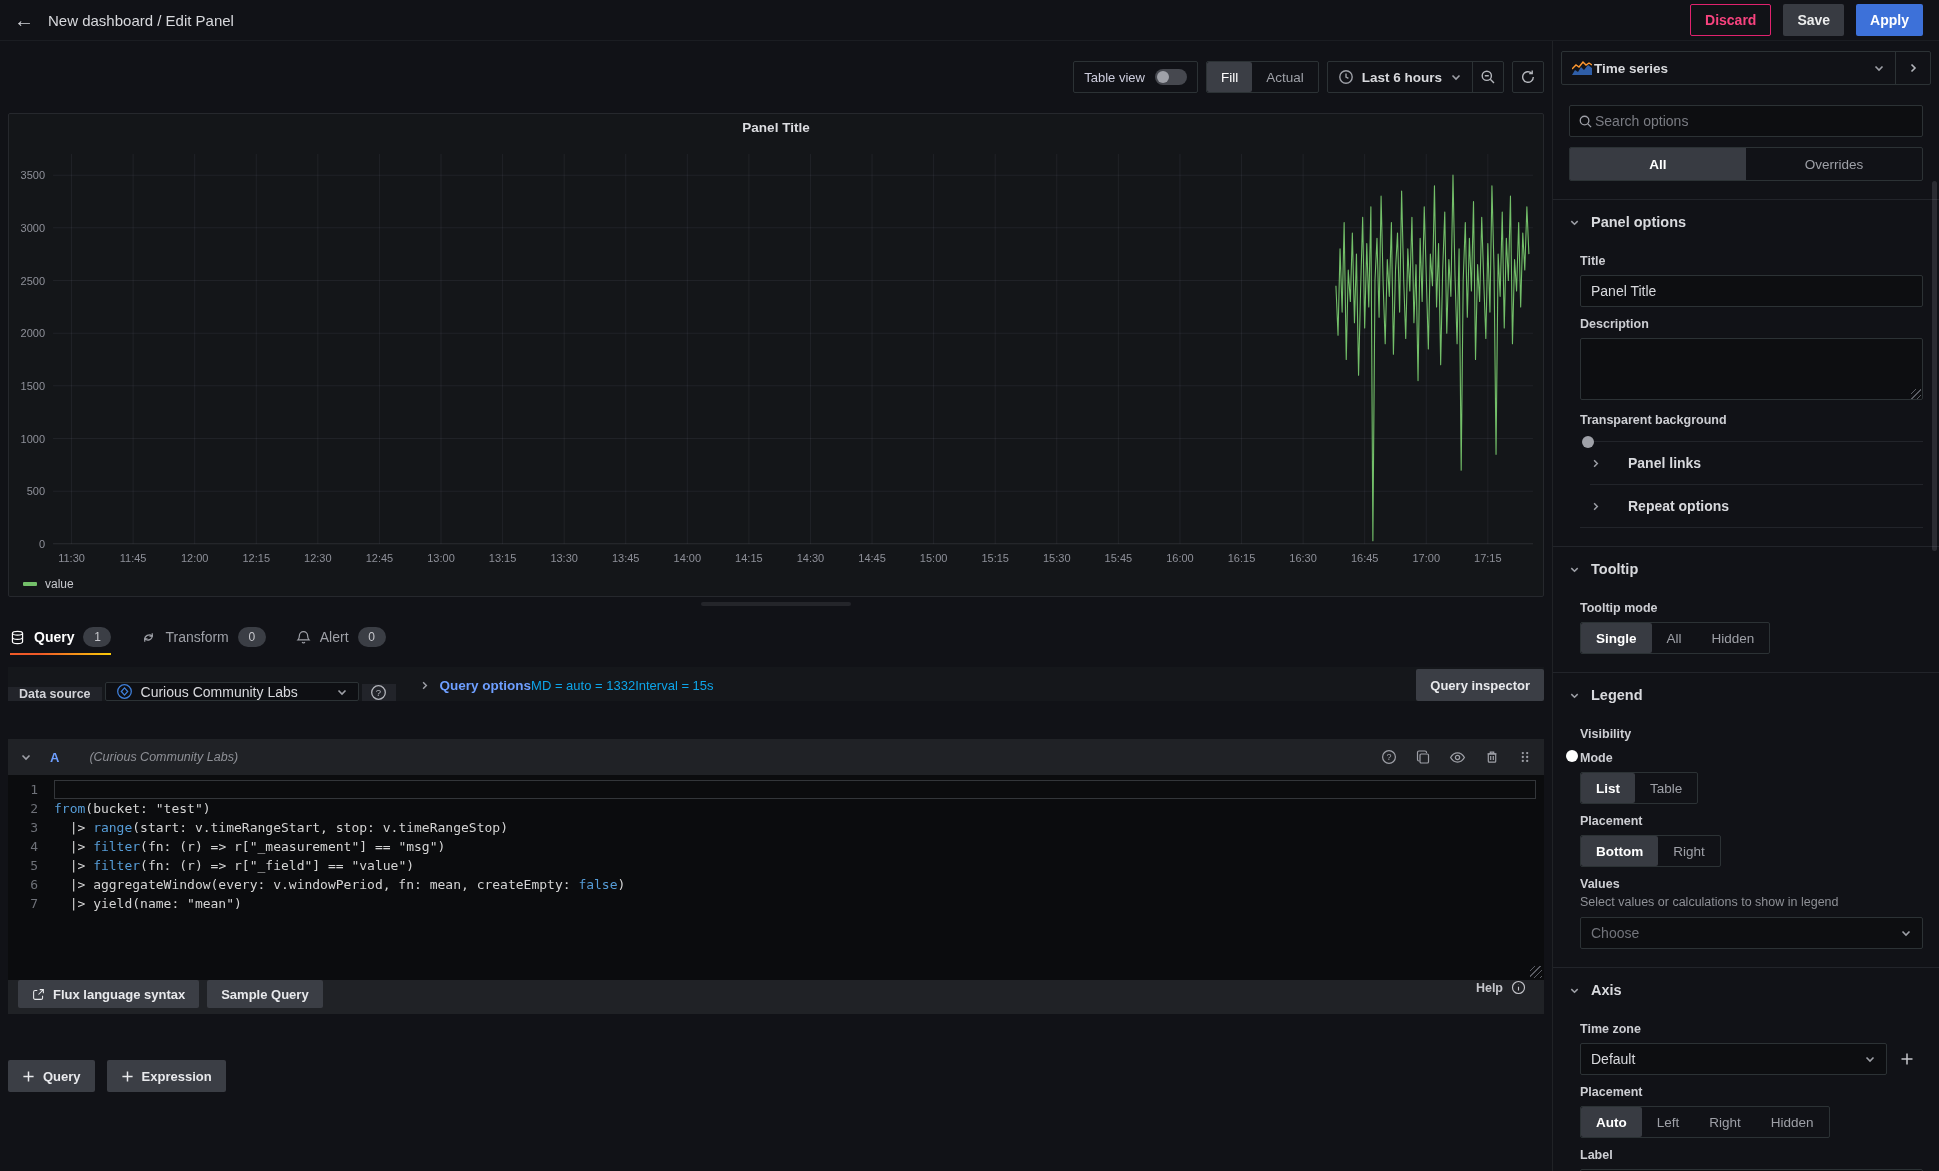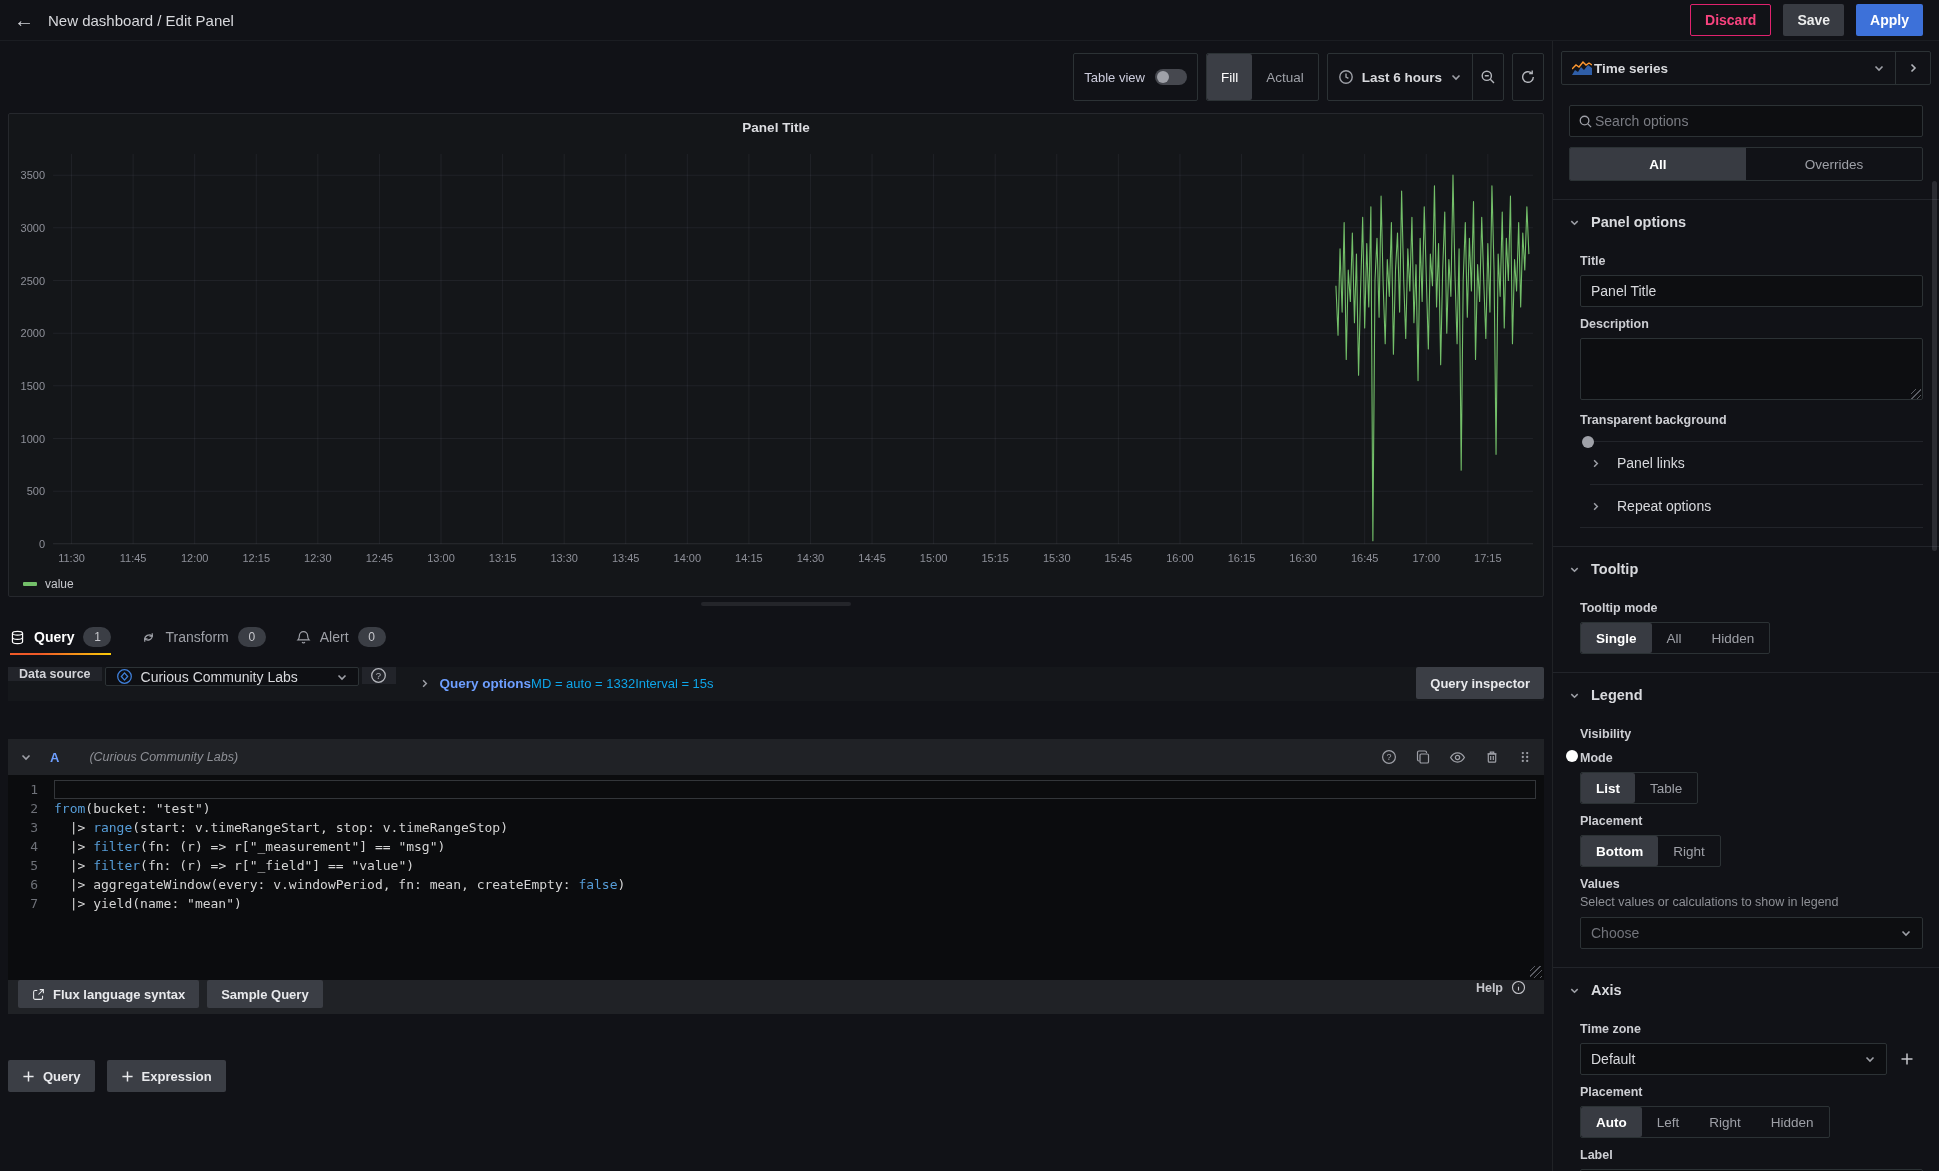--- a/index.html
+++ b/index.html
@@ -19,21 +19,21 @@
   .btn-danger{background:transparent;border:1px solid #e0226e;color:#f8437f}
   .btn-secondary{background:#383b42;color:#eceded}
   .btn-primary{background:#3d71d9;color:#fff}
   .btn-gray{background:#3b3e45;color:#e8e9ec;font-weight:700;font-size:13px}
   
   .main{display:flex;height:1130px}
   .left{flex:1;min-width:0;display:flex;flex-direction:column}
   .sidebar{width:386px;border-left:1px solid #202226;position:relative;overflow:hidden}
   
   .ptoolbar{height:52px;display:flex;justify-content:flex-end;align-items:center;gap:8px;padding:10px 8px}
-  .tgroup{display:flex;align-items:stretch;height:48px;border:1px solid #2c3235;border-radius:2px;box-sizing:border-box}
+  .tgroup{display:flex;align-items:stretch;height:32px;border:1px solid #2c3235;border-radius:2px;box-sizing:border-box}
   .tv-label{display:flex;align-items:center;padding:0 10px;font-size:13px;color:#ccccdc}
   .switch{width:32px;height:16px;border-radius:9px;background:#46484f;position:relative;cursor:pointer;flex:none}
   .switch .knob{width:12px;height:12px;border-radius:50%;background:#9fa1a8;position:absolute;top:2px;left:2px}
   .switch.on{background:#3d71d9}.switch.on .knob{left:auto;right:2px;background:#fff}
   .switch-wrap{display:flex;align-items:center;padding-right:10px}
   .seg-item{padding:0 14px;display:flex;align-items:center;font-size:13.5px;color:#9ea0a7;cursor:pointer;border-radius:2px}
   .seg-item.active{background:#3b3e45;color:#fff;font-weight:400}
   .tp-main{display:flex;align-items:center;gap:8px;padding:0 10px;cursor:pointer;color:#d8d9dd;font-weight:700;font-size:13.5px}
   .vdiv{width:1px;background:#2c3235}
   .icon-btn{width:30px;display:flex;align-items:center;justify-content:center;color:#b4b6bc;cursor:pointer}
@@ -50,21 +50,21 @@
   .resize-bar{width:150px;height:4px;border-radius:2px;background:rgba(204,204,220,0.10);cursor:row-resize}
   
   .tabs{display:flex;gap:30px;padding:0 10px;margin-top:8px;height:36px}
   .tab{display:flex;align-items:center;gap:9px;position:relative;cursor:pointer;color:#9ea0a7;font-size:14px}
   .tab.active{color:#fff;font-weight:700}
   .tab.active::after{content:"";position:absolute;left:0;right:0;bottom:0;height:2px;
       background-image:linear-gradient(90deg,#f05a28 30%,#fbca0a 99%)}
   .count-pill{background:#3b3e45;color:#c7c8cd;font-size:12px;height:20px;min-width:28px;padding:0 4px;
       border-radius:10px;display:flex;align-items:center;justify-content:center;font-weight:400;box-sizing:border-box}
   
-  .ds-row{margin:12px 8px 0;height:34px;display:flex;align-items:flex-start;gap:3px;background:#15171b}
+  .ds-row{margin:12px 8px 0;height:34px;display:flex;align-items:flex-end;gap:3px;background:#15171b}
   .ds-label{background:#22242a;padding:0 11px;font-size:12.5px;font-weight:700;display:flex;align-items:center;color:#d2d3d8}
   .ds-picker{width:254px;background:#0e0f13;border:1px solid #2c3235;border-radius:2px;display:flex;
              align-items:center;gap:8px;padding:0 10px;cursor:pointer;box-sizing:border-box}
   .ds-name{font-size:14px;color:#d8d9dd;flex:1}
   .ds-help{width:34px;background:#22242a;display:flex;align-items:center;justify-content:center;cursor:pointer;color:#b4b6bc}
   .ds-opts{flex:1;display:flex;align-items:center;padding-left:20px}
   .qo-link{display:flex;align-items:center;gap:10px;color:#6e9fff;font-size:13.5px;font-weight:700;cursor:pointer}
   .qo-stat{color:#0ea5e9;font-size:13px}
   .ds-inspector{margin-left:auto;display:flex;align-items:center}
   
@@ -112,21 +112,21 @@
   .input{height:32px;background:#0d0e11;border:1px solid #2c3235;border-radius:2px;color:#d8d9dd;
          font-size:14px;padding:0 10px;width:100%;box-sizing:border-box;font-family:inherit;outline:none}
   .input::placeholder{color:#7a7c83}
   .ta-wrap{position:relative}
   textarea.input{height:62px;resize:none;padding-top:6px}
   .ta-corner{position:absolute;right:2px;bottom:4px;width:10px;height:10px;cursor:nwse-resize;
       background:repeating-linear-gradient(135deg,transparent 0 3px,#5a5c63 3px 4px)}
   .radio-group{display:inline-flex;height:32px;border:1px solid #2c3235;border-radius:2px;box-sizing:border-box}
   .radio-opt{padding:0 15px;display:flex;align-items:center;font-size:13.5px;color:#9ea0a7;cursor:pointer;border-radius:2px}
   .radio-opt.active{background:#383b42;color:#fff;font-weight:700}
-  .collapse-row{height:42px;display:flex;align-items:center;gap:16px;font-weight:400;color:#d8d9dd;
+  .collapse-row{height:42px;display:flex;align-items:center;gap:27px;font-weight:700;color:#d8d9dd;
                 font-size:14px;border-top:1px solid #22242a;margin-left:10px;cursor:pointer}
   .collapse-rows{margin-top:14px;border-bottom:1px solid #22242a}
   .select{display:flex;align-items:center;justify-content:center;cursor:pointer}
   .select .sel-text{flex:1;display:flex;align-items:center;font-size:14px}
   .sel-placeholder{color:#72747b}
   .tz-row{display:flex;align-items:center;gap:4px}
   .plus-btn{width:32px;height:32px;display:flex;align-items:center;justify-content:center;
             color:#c5c6cb;font-size:20px;cursor:pointer}
   .sb-scrollthumb{position:absolute;right:2px;top:140px;width:5px;height:370px;border-radius:3px;
                   background:rgba(204,204,220,0.14);cursor:grab}

